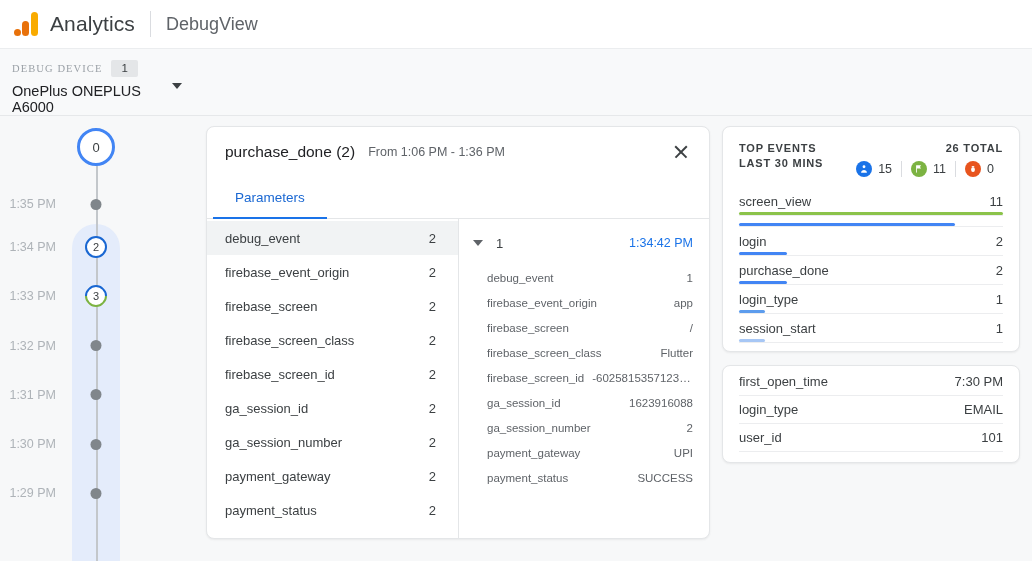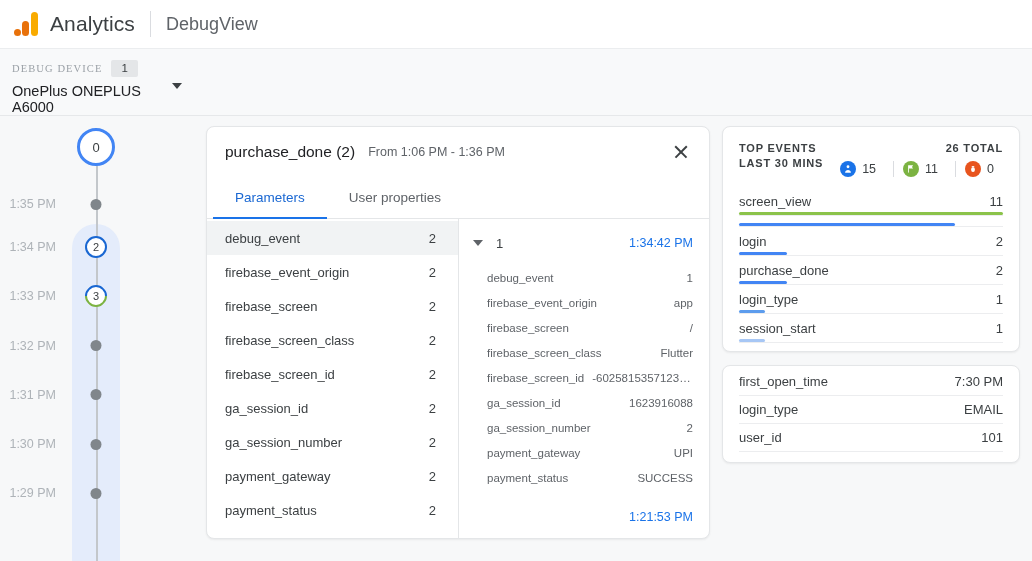--- a/index.html
+++ b/index.html
@@ -361,21 +361,21 @@
     padding: 2px 16px 0 16px;
     height: 26px;
   }
   .panel-sub {
     font-size: 11px;
     letter-spacing: .8px;
     color: #3c4043;
     font-weight: bold;
     flex: 1;
   }
-  .metric-group { display: flex; align-items: center; gap: 8px; }
+  .metric-group { display: flex; align-items: center; }
   .metric {
     display: flex; align-items: center; gap: 6px;
     padding: 0 9px;
     font-size: 12.5px;
     color: #3c4043;
   }
   .metric + .metric { border-left: 1px solid #dadce0; }
   .mic {
     width: 16px; height: 16px;
     border-radius: 50%;
@@ -500,21 +500,20 @@
     <div class="card event-card">
 
       <div class="card-head">
         <span class="ev-name">purchase_done (2)</span>
         <span class="ev-range">From 1:06 PM - 1:36 PM</span>
         <span class="close-x"></span>
       </div>
 
       <div class="tabs">
         <div class="tab active">Parameters</div>
-        <div class="tab">User properties</div>
       </div>
 
       <div class="card-body">
         <div class="param-list" id="param-list">
             <div class="param-row selected">
               <span class="pname">debug_event</span>
               <span class="pval">2</span>
             </div>
             <div class="param-row">
               <span class="pname">firebase_event_origin</span>
@@ -587,23 +586,20 @@
               </div>
               <div class="detail-row">
                 <span class="dname">payment_gateway</span>
                 <span class="dval">UPI</span>
               </div>
               <div class="detail-row">
                 <span class="dname">payment_status</span>
                 <span class="dval">SUCCESS</span>
               </div>
             </div>
-          <div class="detail-foot">
-            <span>1:21:53 PM</span>
-          </div>
         </div>
       </div>
 
     </div>
   </div>
 
   <div class="right-col">
 
     <div class="card">
       <div class="panel-title-row">

